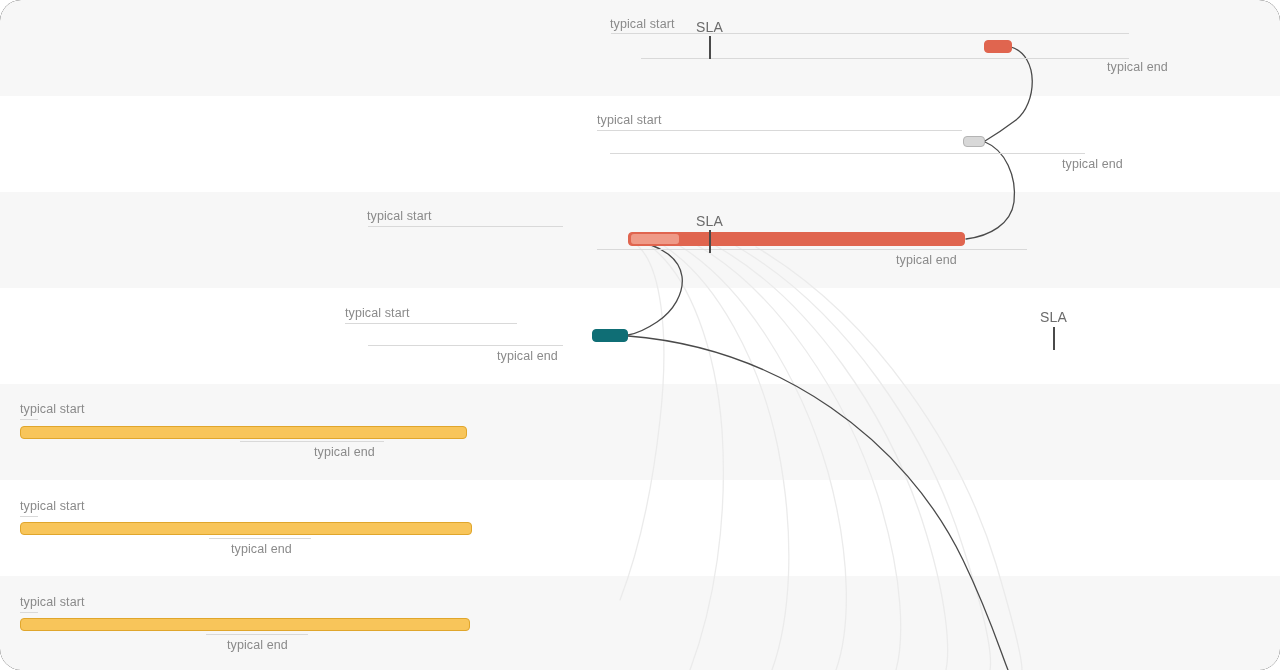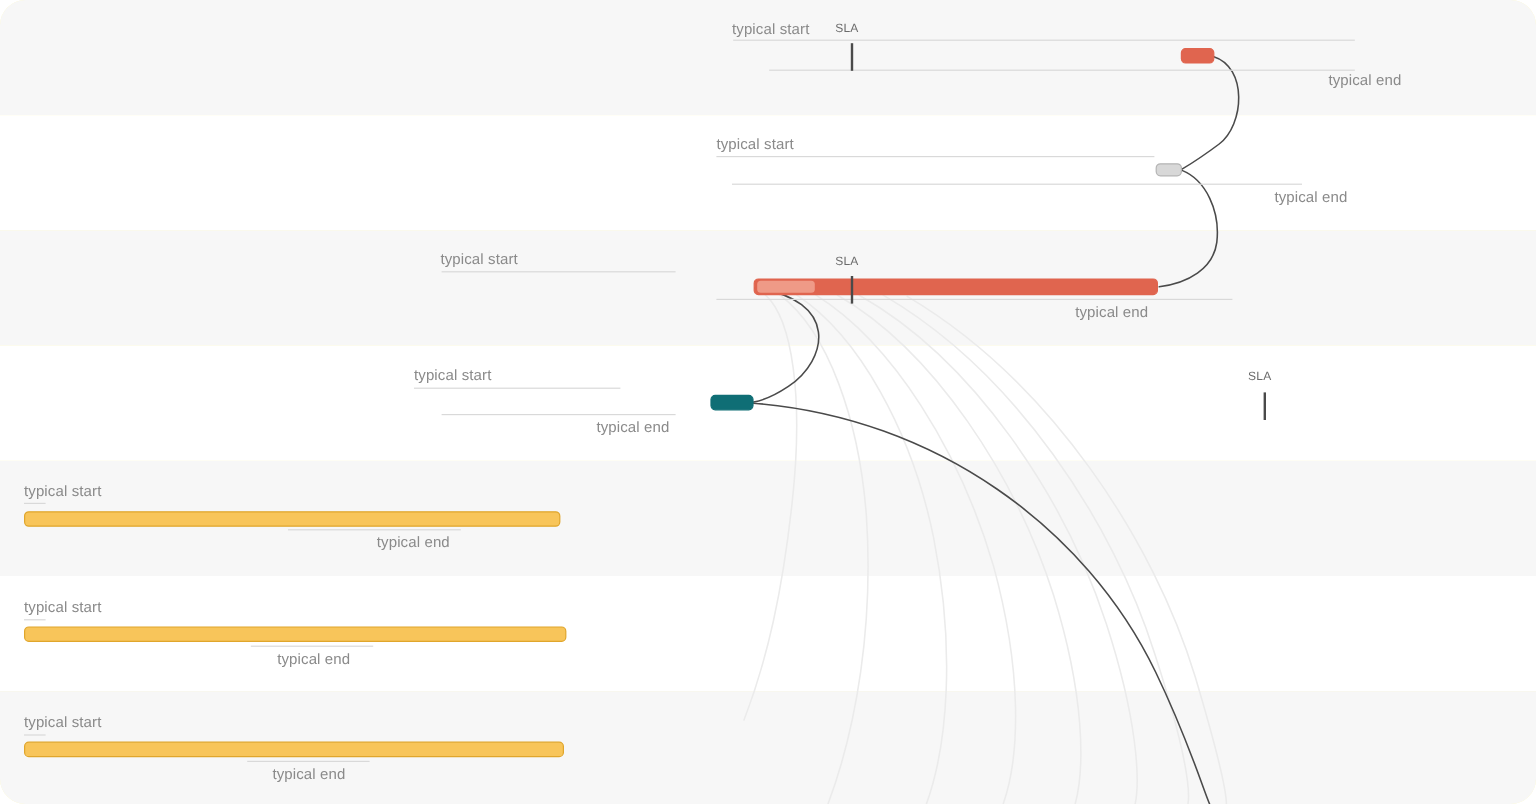--- a/index.html
+++ b/index.html
@@ -6,21 +6,21 @@
     margin: 0;
     padding: 0;
     background: #ffffff;
     font-family: "Liberation Sans", sans-serif;
   }
   #stage {
     position: relative;
     width: 1280px;
     height: 670px;
     overflow: hidden;
-    background: #fef9c3;
+    background: #000000;
     border-radius: 21px;
   }
   .band {
     position: absolute;
     left: 0;
     width: 1280px;
   }
   .svg-layer {
     position: absolute;
     left: 0;
@@ -54,21 +54,21 @@
   .bar-inner {
     position: absolute;
     border-radius: 3px;
     box-sizing: border-box;
   }
   .sla-group {
     position: absolute;
   }
   .sla-label {
     position: absolute;
-    font-size: 10px;
+    font-size: 14px;
     color: #6b6b6b;
     white-space: nowrap;
     letter-spacing: 0.2px;
   }
   .sla-tick {
     position: absolute;
     width: 1.6px;
     background: #4a4a4a;
   }
 </style>

